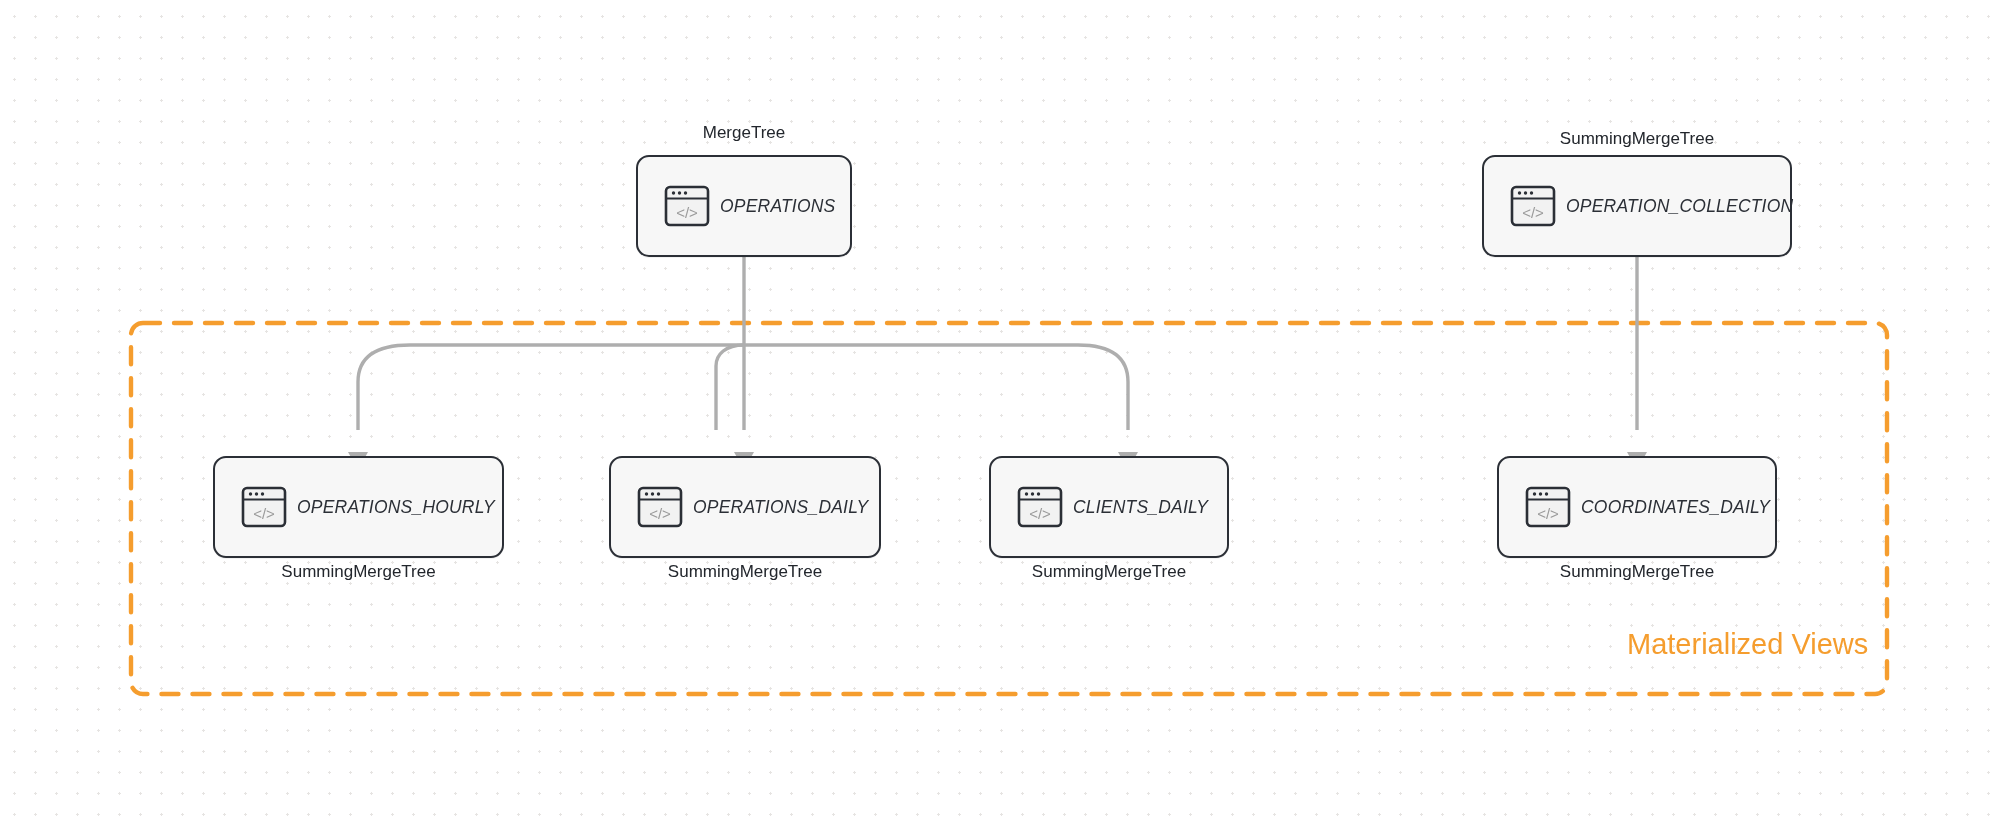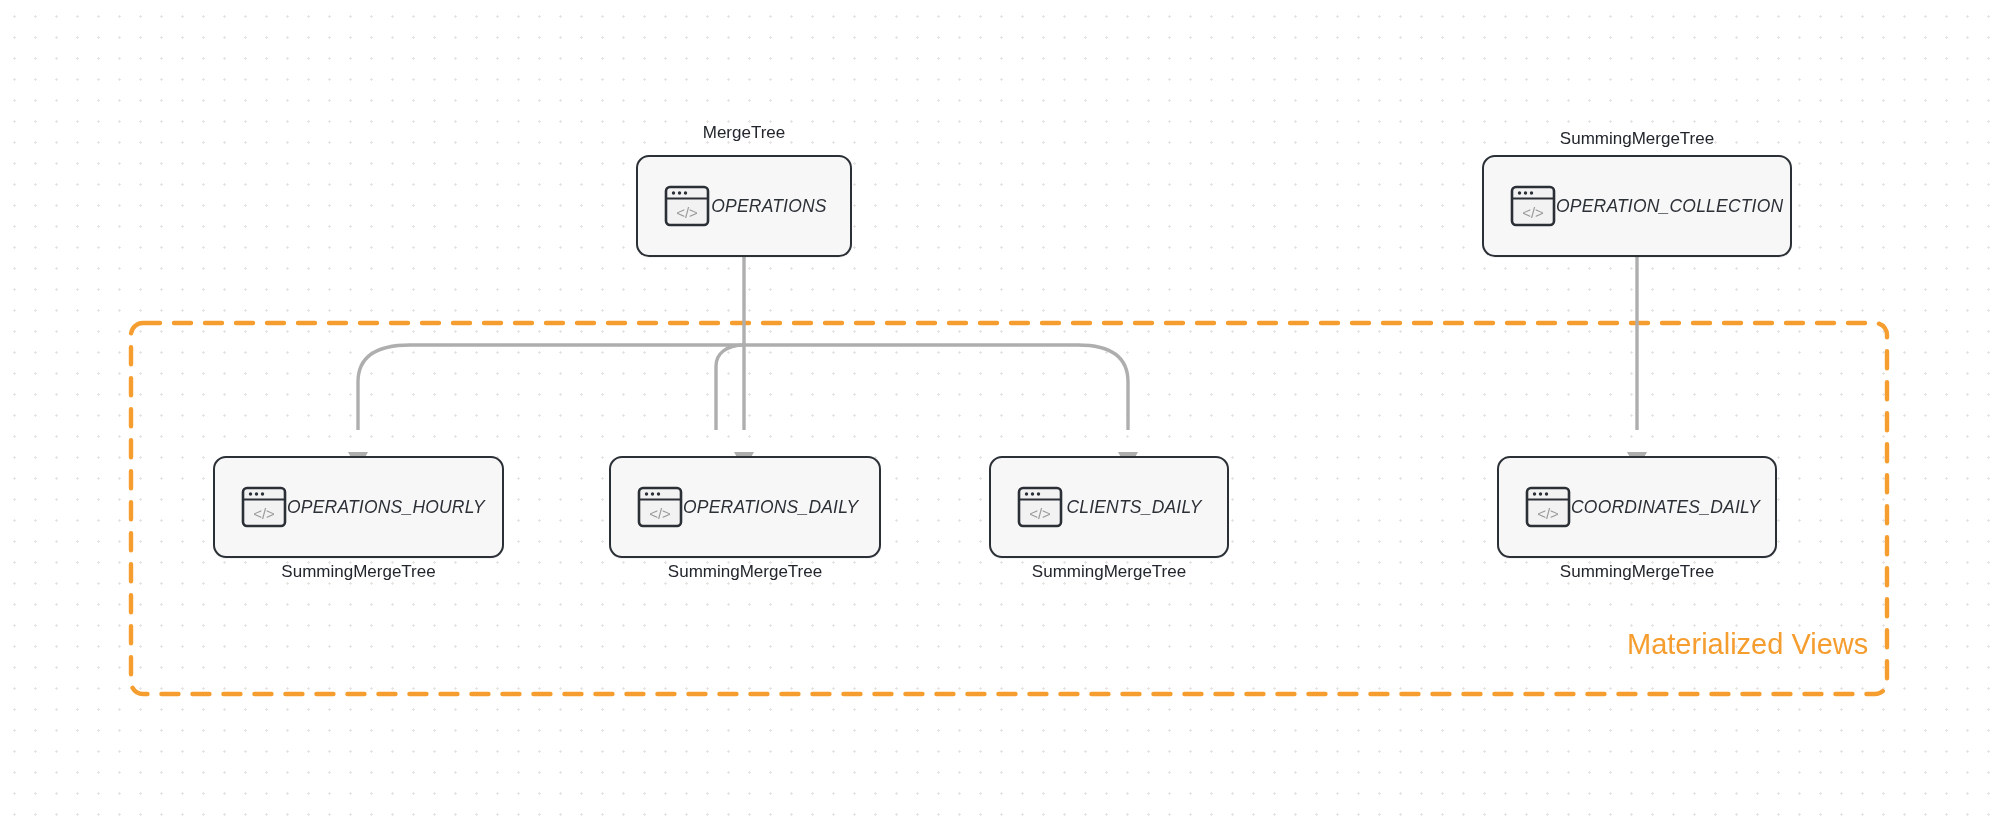--- a/index.html
+++ b/index.html
@@ -52,20 +52,21 @@
     height: 42px;
   }
   .node-label {
     flex: 1 1 auto;
     text-align: center;
     font-style: italic;
     font-size: 17.5px;
     letter-spacing: 0.2px;
     color: #2b2f36;
     padding-right: 22px;
+    padding-left: 10px;
     white-space: nowrap;
   }
 
   
   .engine-label {
     position: absolute;
     font-size: 17px;
     color: #22262c;
     white-space: nowrap;
     text-align: center;

